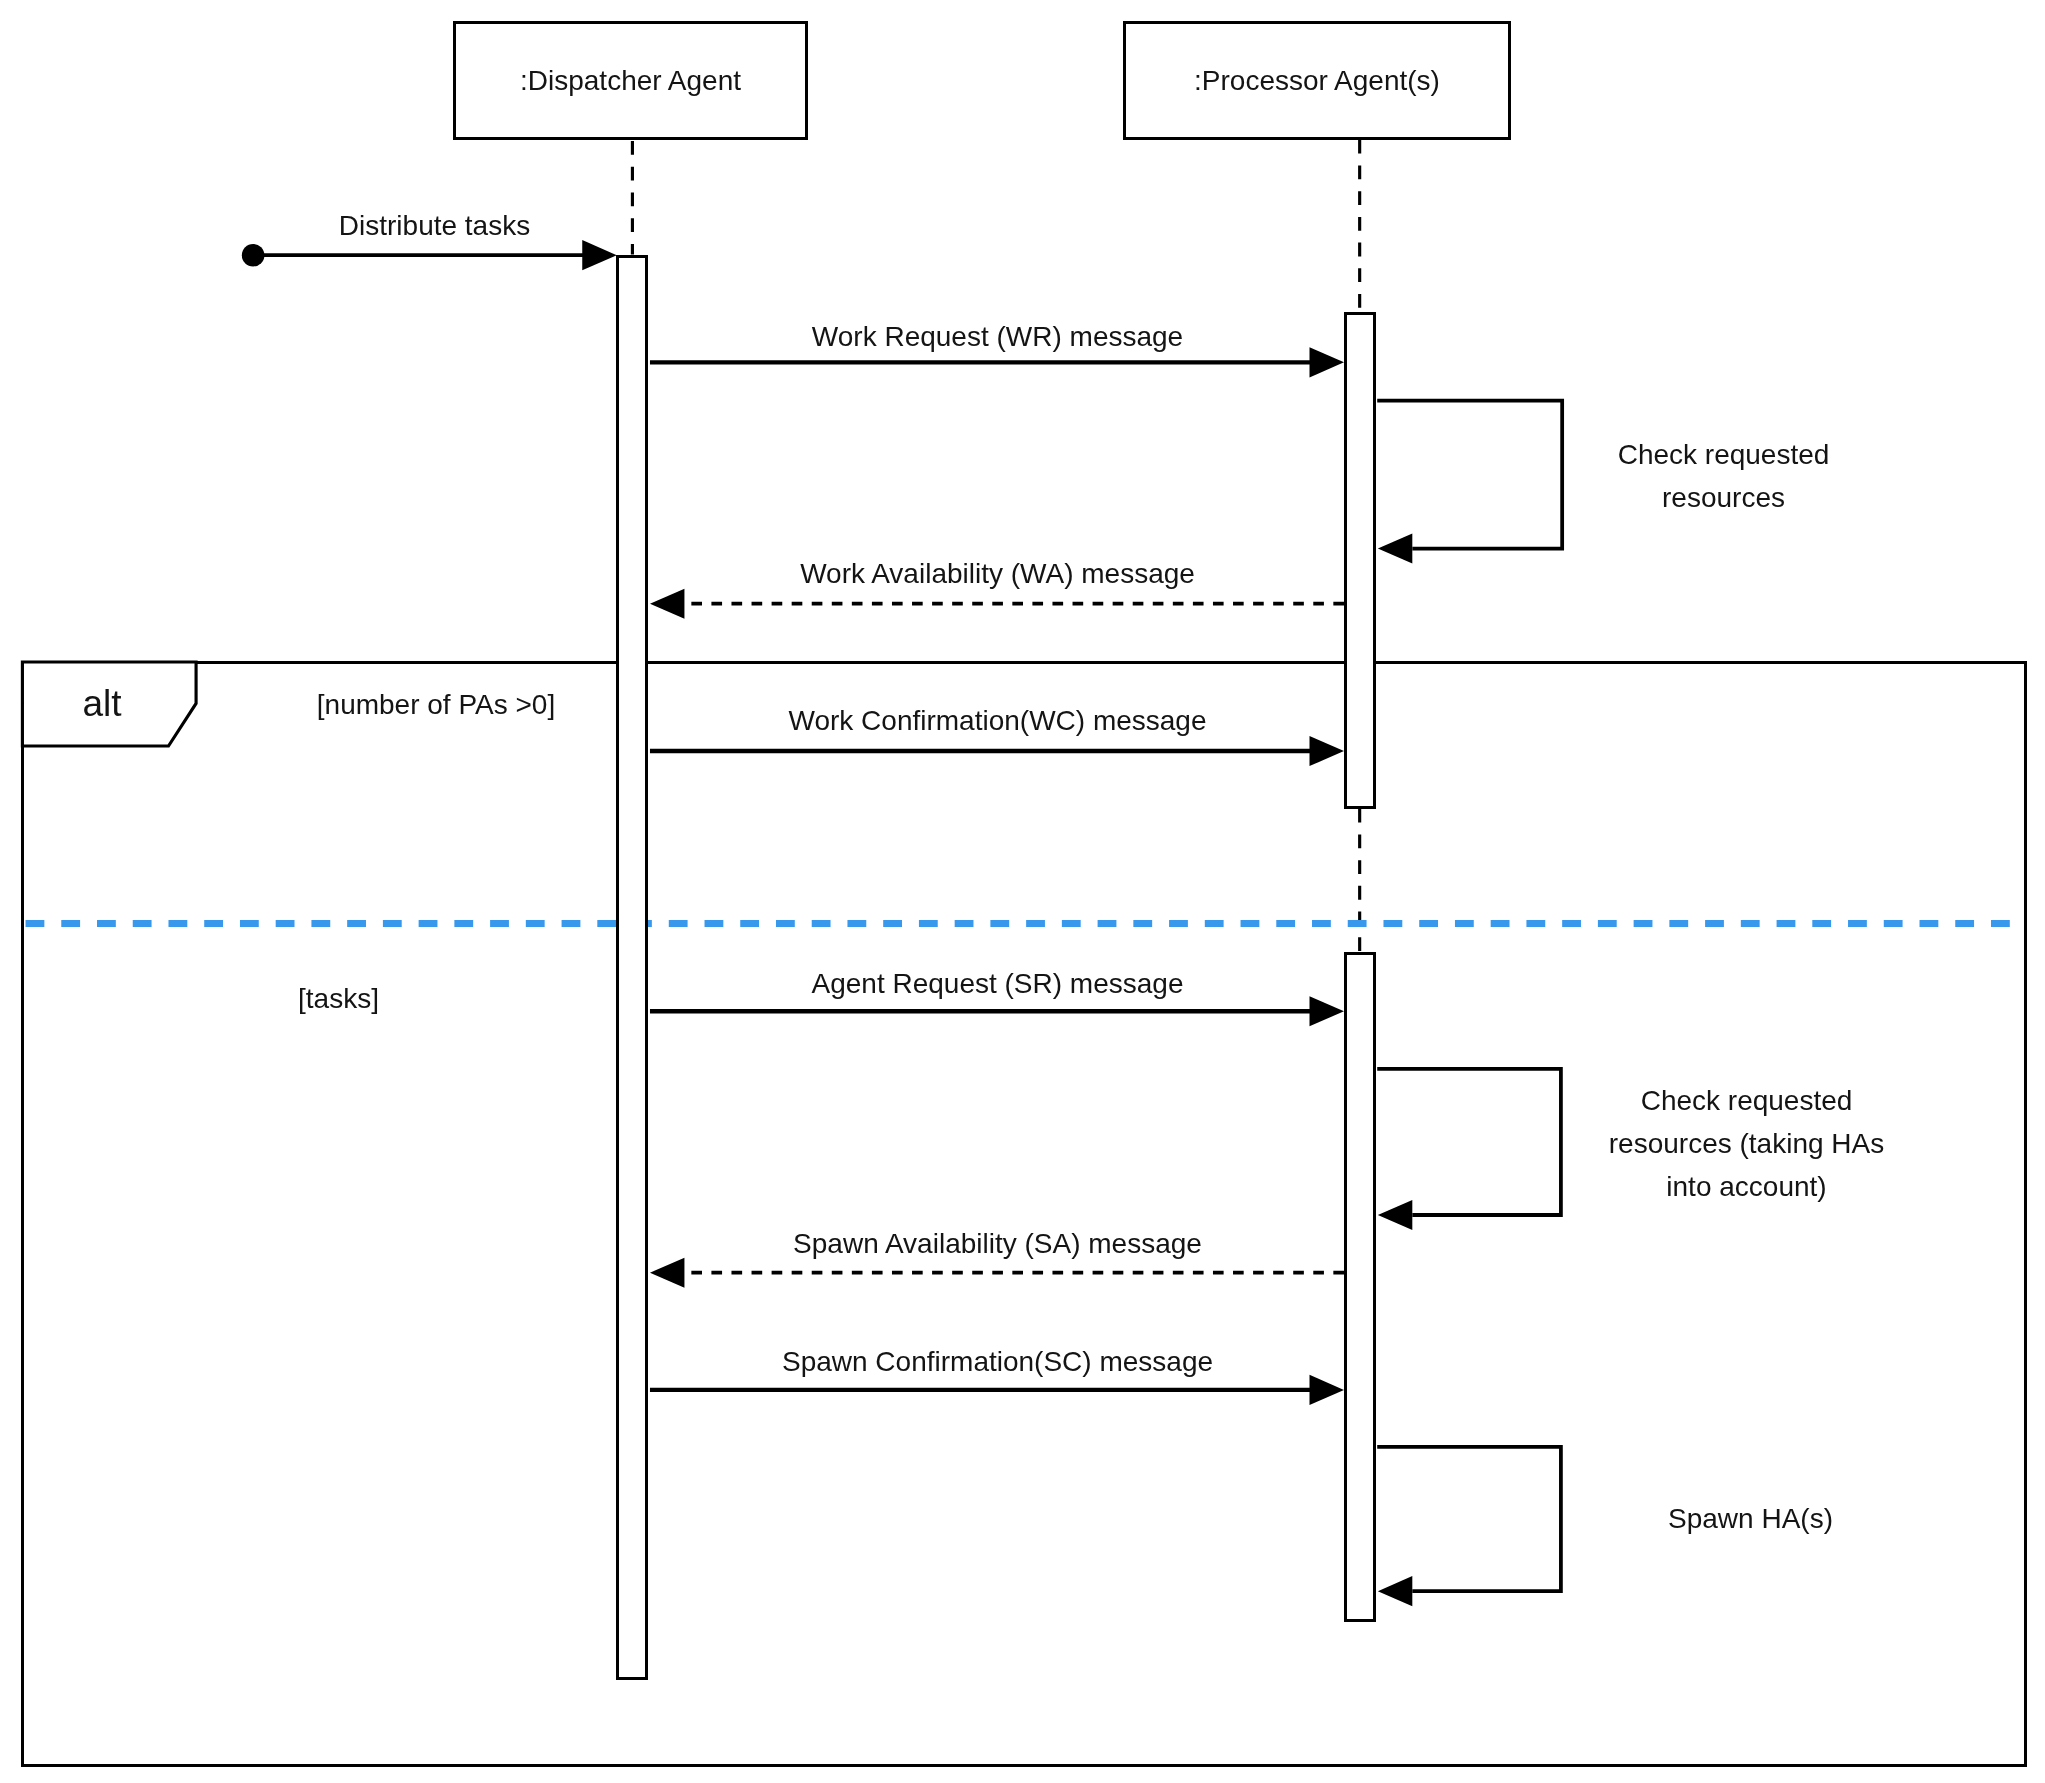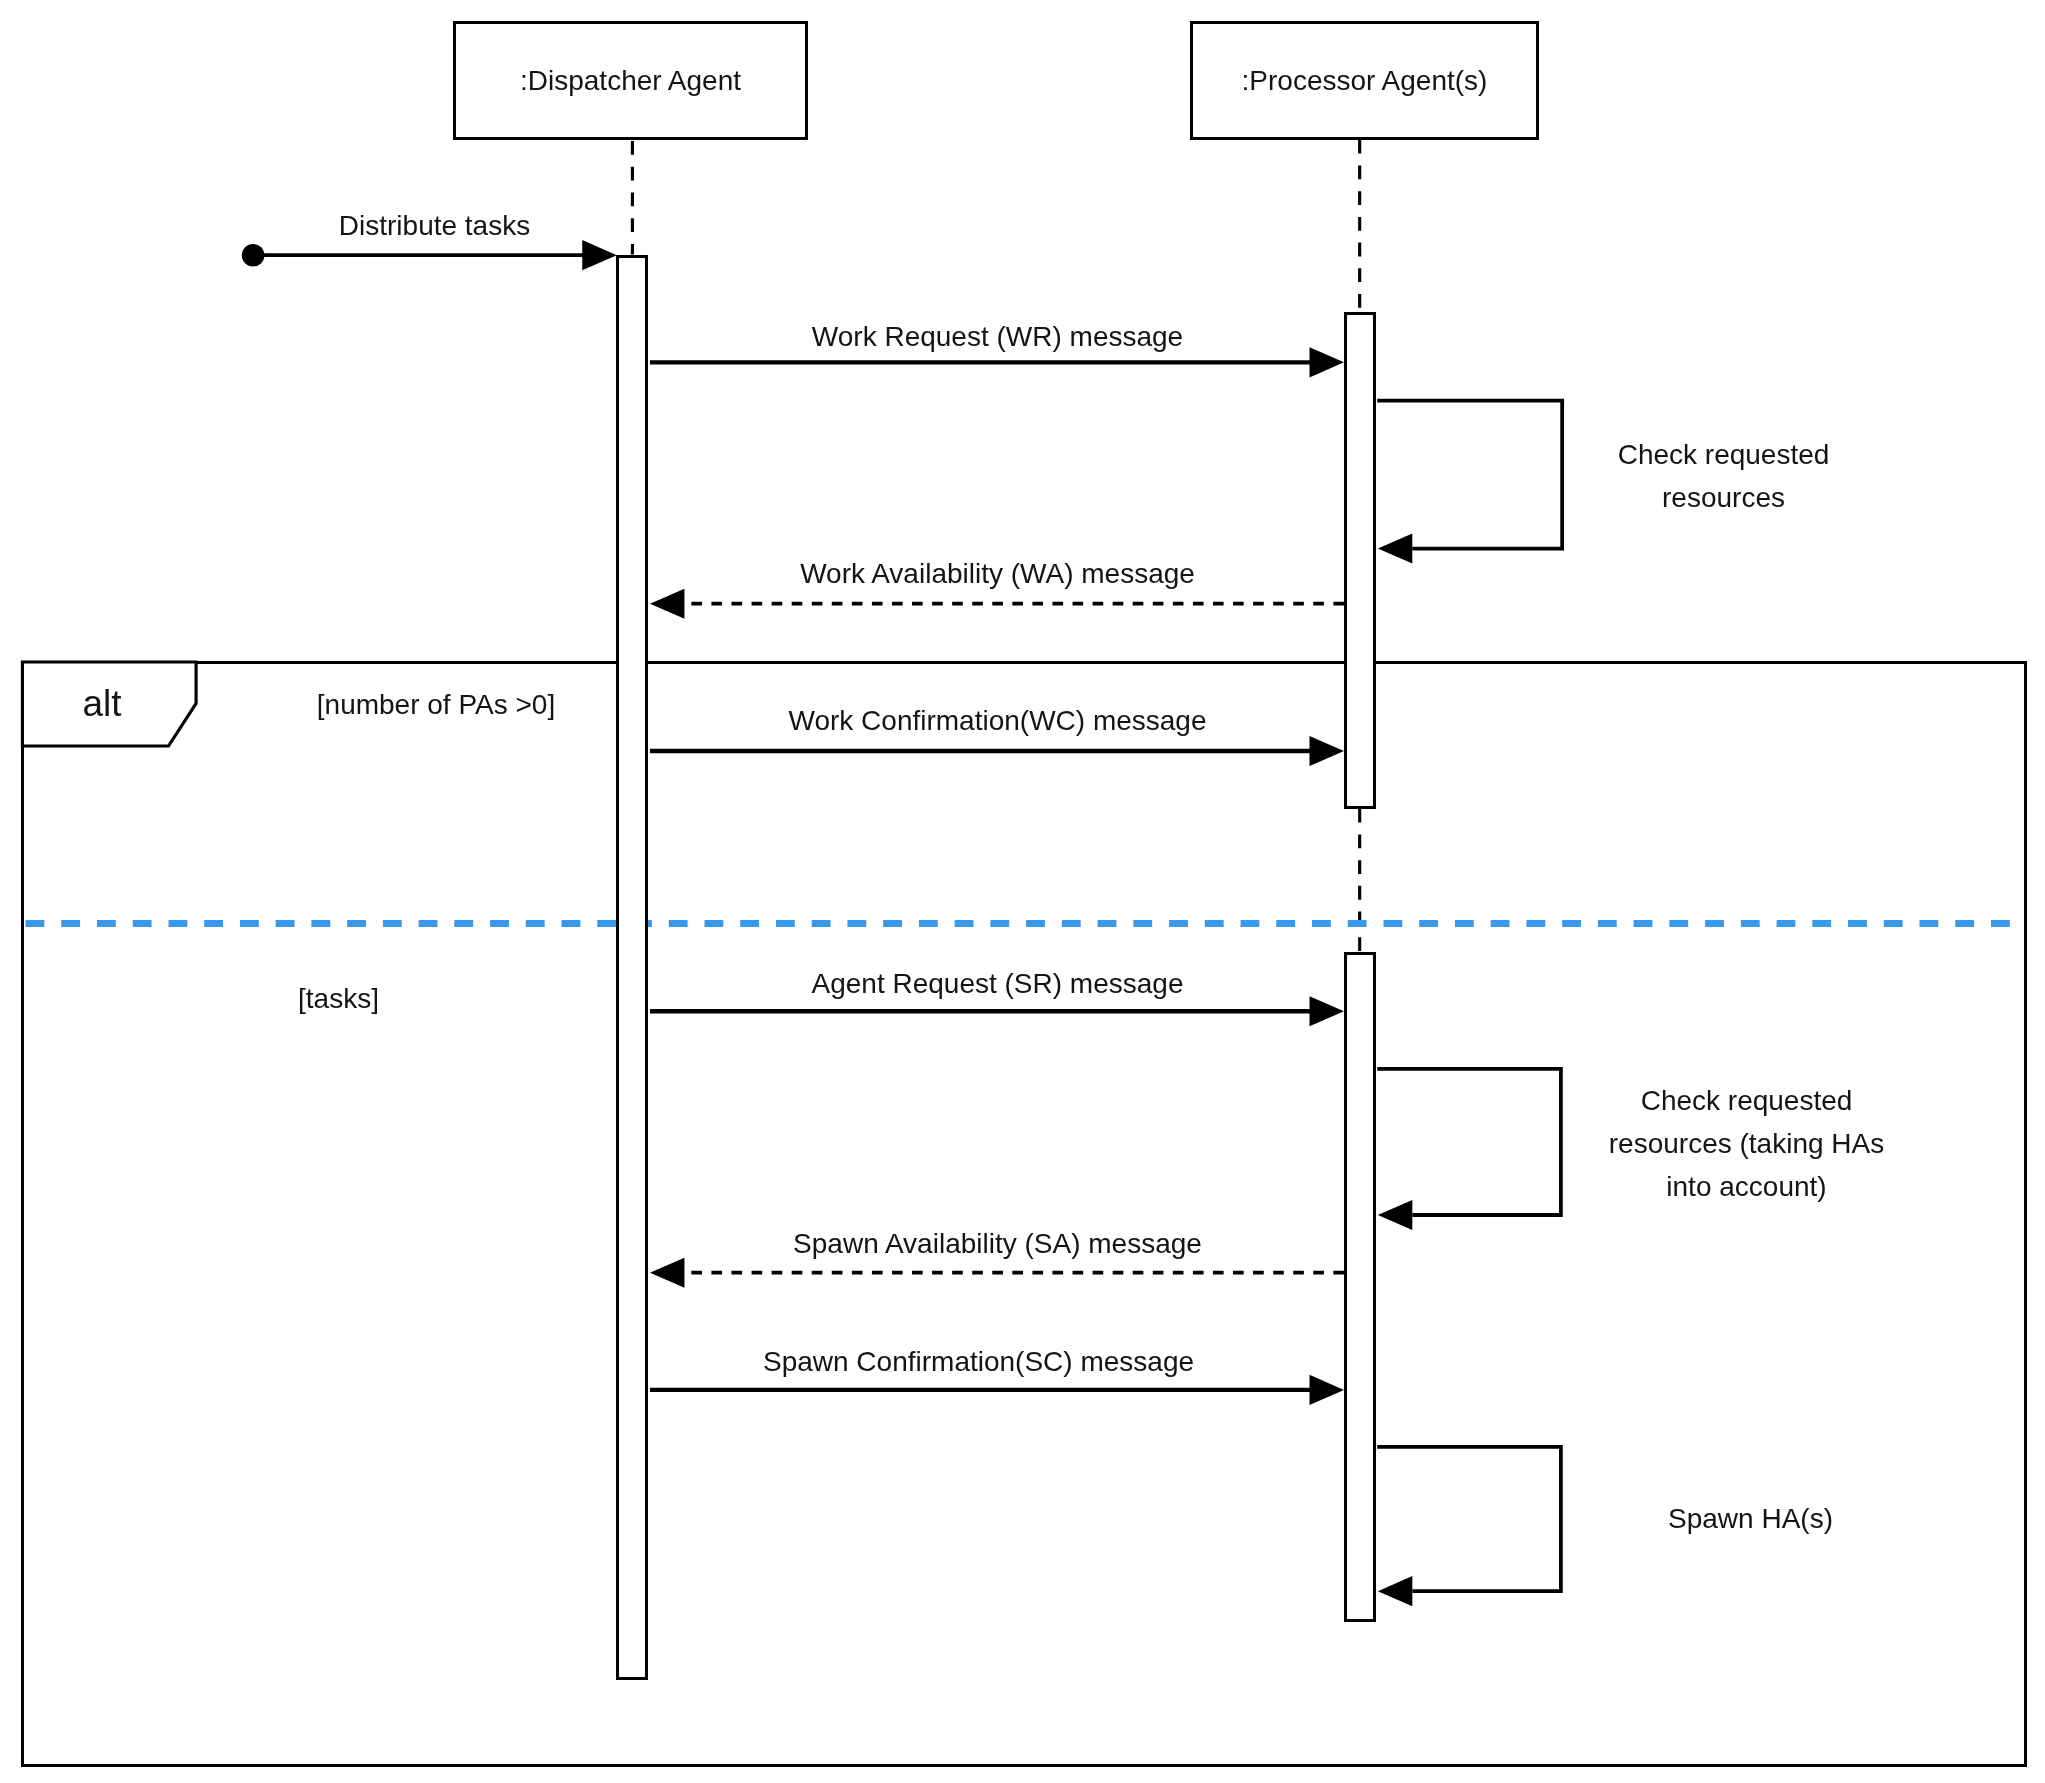--- a/index.html
+++ b/index.html
@@ -37,21 +37,21 @@
     <line x1="2168" y1="223" x2="2168" y2="498" stroke="#000" stroke-width="5" stroke-dasharray="22 19"></line>
     <line x1="2168" y1="1290" x2="2168" y2="1518" stroke="#000" stroke-width="5" stroke-dasharray="22 19"></line>
     <line x1="40" y1="1473" x2="3225" y2="1473" stroke="#3898ec" stroke-width="11" stroke-dasharray="30 27"></line>
   </svg>
 
   <div class="frame" style="left:21px;top:661px;width:2006px;height:1106px;"></div>
 
   <div class="actor-box" style="left:453px;top:21px;width:355px;height:119px;">
     <span>:Dispatcher Agent</span>
   </div>
-  <div class="actor-box" style="left:1190px;top:21px;width:349px;height:119px;">
+  <div class="actor-box" style="left:1123px;top:21px;width:388px;height:119px;">
     <span>:Processor Agent(s)</span>
   </div>
 
   <div class="bar" style="left:616px;top:255px;width:32px;height:1425px;"></div>
   <div class="bar" style="left:1344px;top:312px;width:32px;height:497px;"></div>
   <div class="bar" style="left:1344px;top:952px;width:32px;height:670px;"></div>
 
   <svg class="layer z4" viewBox="0 0 3262 2844">
 
     <path d="M 35 1056 H 312 V 1122 L 268 1190 H 35 Z" fill="#ffffff" stroke="#000" stroke-width="5"></path>
@@ -110,18 +110,18 @@
   <div class="label" style="left:651px;top:967px;width:693px;">Agent Request (SR) message</div>
 
   <div class="label multi" style="left:1527px;top:1079px;width:439px;">
     <div>Check requested</div>
     <div>resources (taking HAs</div>
     <div>into account)</div>
   </div>
 
   <div class="label" style="left:651px;top:1227px;width:693px;">Spawn Availability (SA) message</div>
 
-  <div class="label" style="left:632px;top:1345px;width:693px;">Spawn Confirmation(SC) message</div>
+  <div class="label" style="left:651px;top:1345px;width:693px;">Spawn Confirmation(SC) message</div>
 
   <div class="label" style="left:1531px;top:1502px;width:439px;">Spawn HA(s)</div>
 
 </div>
 
 
 </body></html>

